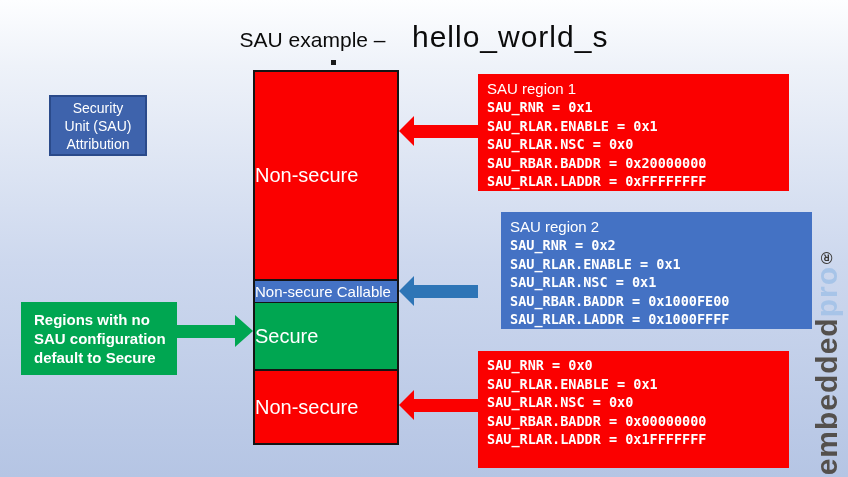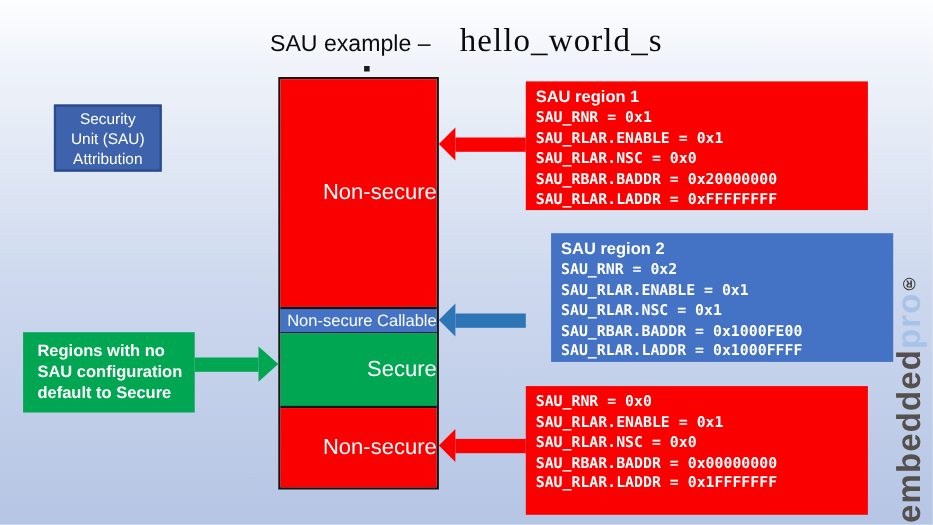--- a/index.html
+++ b/index.html
@@ -8,39 +8,39 @@
     width:848px;height:477px;
     overflow:hidden;
     font-family:"Liberation Sans",sans-serif;
     background:linear-gradient(180deg,#fdfeff 0%,#eef2f9 14%,#cdd8ee 55%,#b5c5e4 100%);
   }
   .title{
     position:absolute;top:20px;left:0;width:848px;
     text-align:center;color:#0b0b0b;white-space:nowrap;
   }
   .title .t-prefix{font-size:21px;letter-spacing:0px;}
-  .title .t-code{font-family:Liberation Serif, serif;font-size:30px;letter-spacing:1px;margin-left:22px;}
+  .title .t-code{font-family:Liberation Sans, sans-serif;font-size:30px;letter-spacing:1px;margin-left:22px;}
   .slide-dot{position:absolute;left:331px;top:60px;width:5px;height:5px;background:#1a1a1a;}
 
   
   .sau-label{
     position:absolute;left:49px;top:95px;width:98px;height:61px;
     background:#3e63ac;border:2px solid #2a4a8a;box-sizing:border-box;
     color:#fff;font-size:14px;line-height:18px;text-align:center;
     display:flex;flex-direction:column;justify-content:center;
   }
 
   
   .mem-col{
     position:absolute;left:253px;top:70px;width:146px;height:375px;
     border:2px solid #141414;box-sizing:border-box;
     display:flex;flex-direction:column;
   }
   .mem-seg{
-    box-sizing:border-box;display:flex;align-items:center;justify-content:flex-end;
+    box-sizing:border-box;display:flex;align-items:center;justify-content:flex-start;
     color:#fff;font-size:20px;
   }
   .seg-ns-top{height:207px;background:#fb0000;}
   .seg-nsc{height:24px;background:#4472c4;border-top:2px solid #141414;border-bottom:1px solid #141414;font-size:15px;}
   .seg-secure{height:68px;background:#00a651;border-bottom:2px solid #141414;}
   .seg-ns-bottom{height:72px;background:#fb0000;}
 
   
   .note-box{
     position:absolute;left:21px;top:302px;width:156px;height:73px;
@@ -49,21 +49,21 @@
     display:flex;flex-direction:column;justify-content:center;padding-left:13px;
   }
 
   
   .region-box{
     position:absolute;left:478px;width:311px;height:117px;
     box-sizing:border-box;color:#fff;padding:5px 0 0 9px;
   }
   .region-red{background:#fb0000;}
   .region-blue{background:#4472c4;}
-  .region-title{font-size:15px;font-weight:bold;line-height:19px;}
+  .region-title{font-size:15px;font-weight:normal;line-height:19px;}
   .region-line{font-family:"DejaVu Sans Mono",monospace;font-size:13.5px;font-weight:bold;line-height:18.6px;white-space:pre;}
 
   
   .arrow{position:absolute;display:flex;align-items:center;}
   .head-left{width:0;height:0;border-top:15px solid transparent;border-bottom:15px solid transparent;}
   .head-right{width:0;height:0;border-top:16px solid transparent;border-bottom:16px solid transparent;}
   .shaft{height:13px;}
   .arrow-red .head-left{border-right:15px solid #fb0000;}
   .arrow-red .shaft{background:#fb0000;width:64px;}
   .arrow-blue .head-left{border-right:15px solid #2e75b6;}

